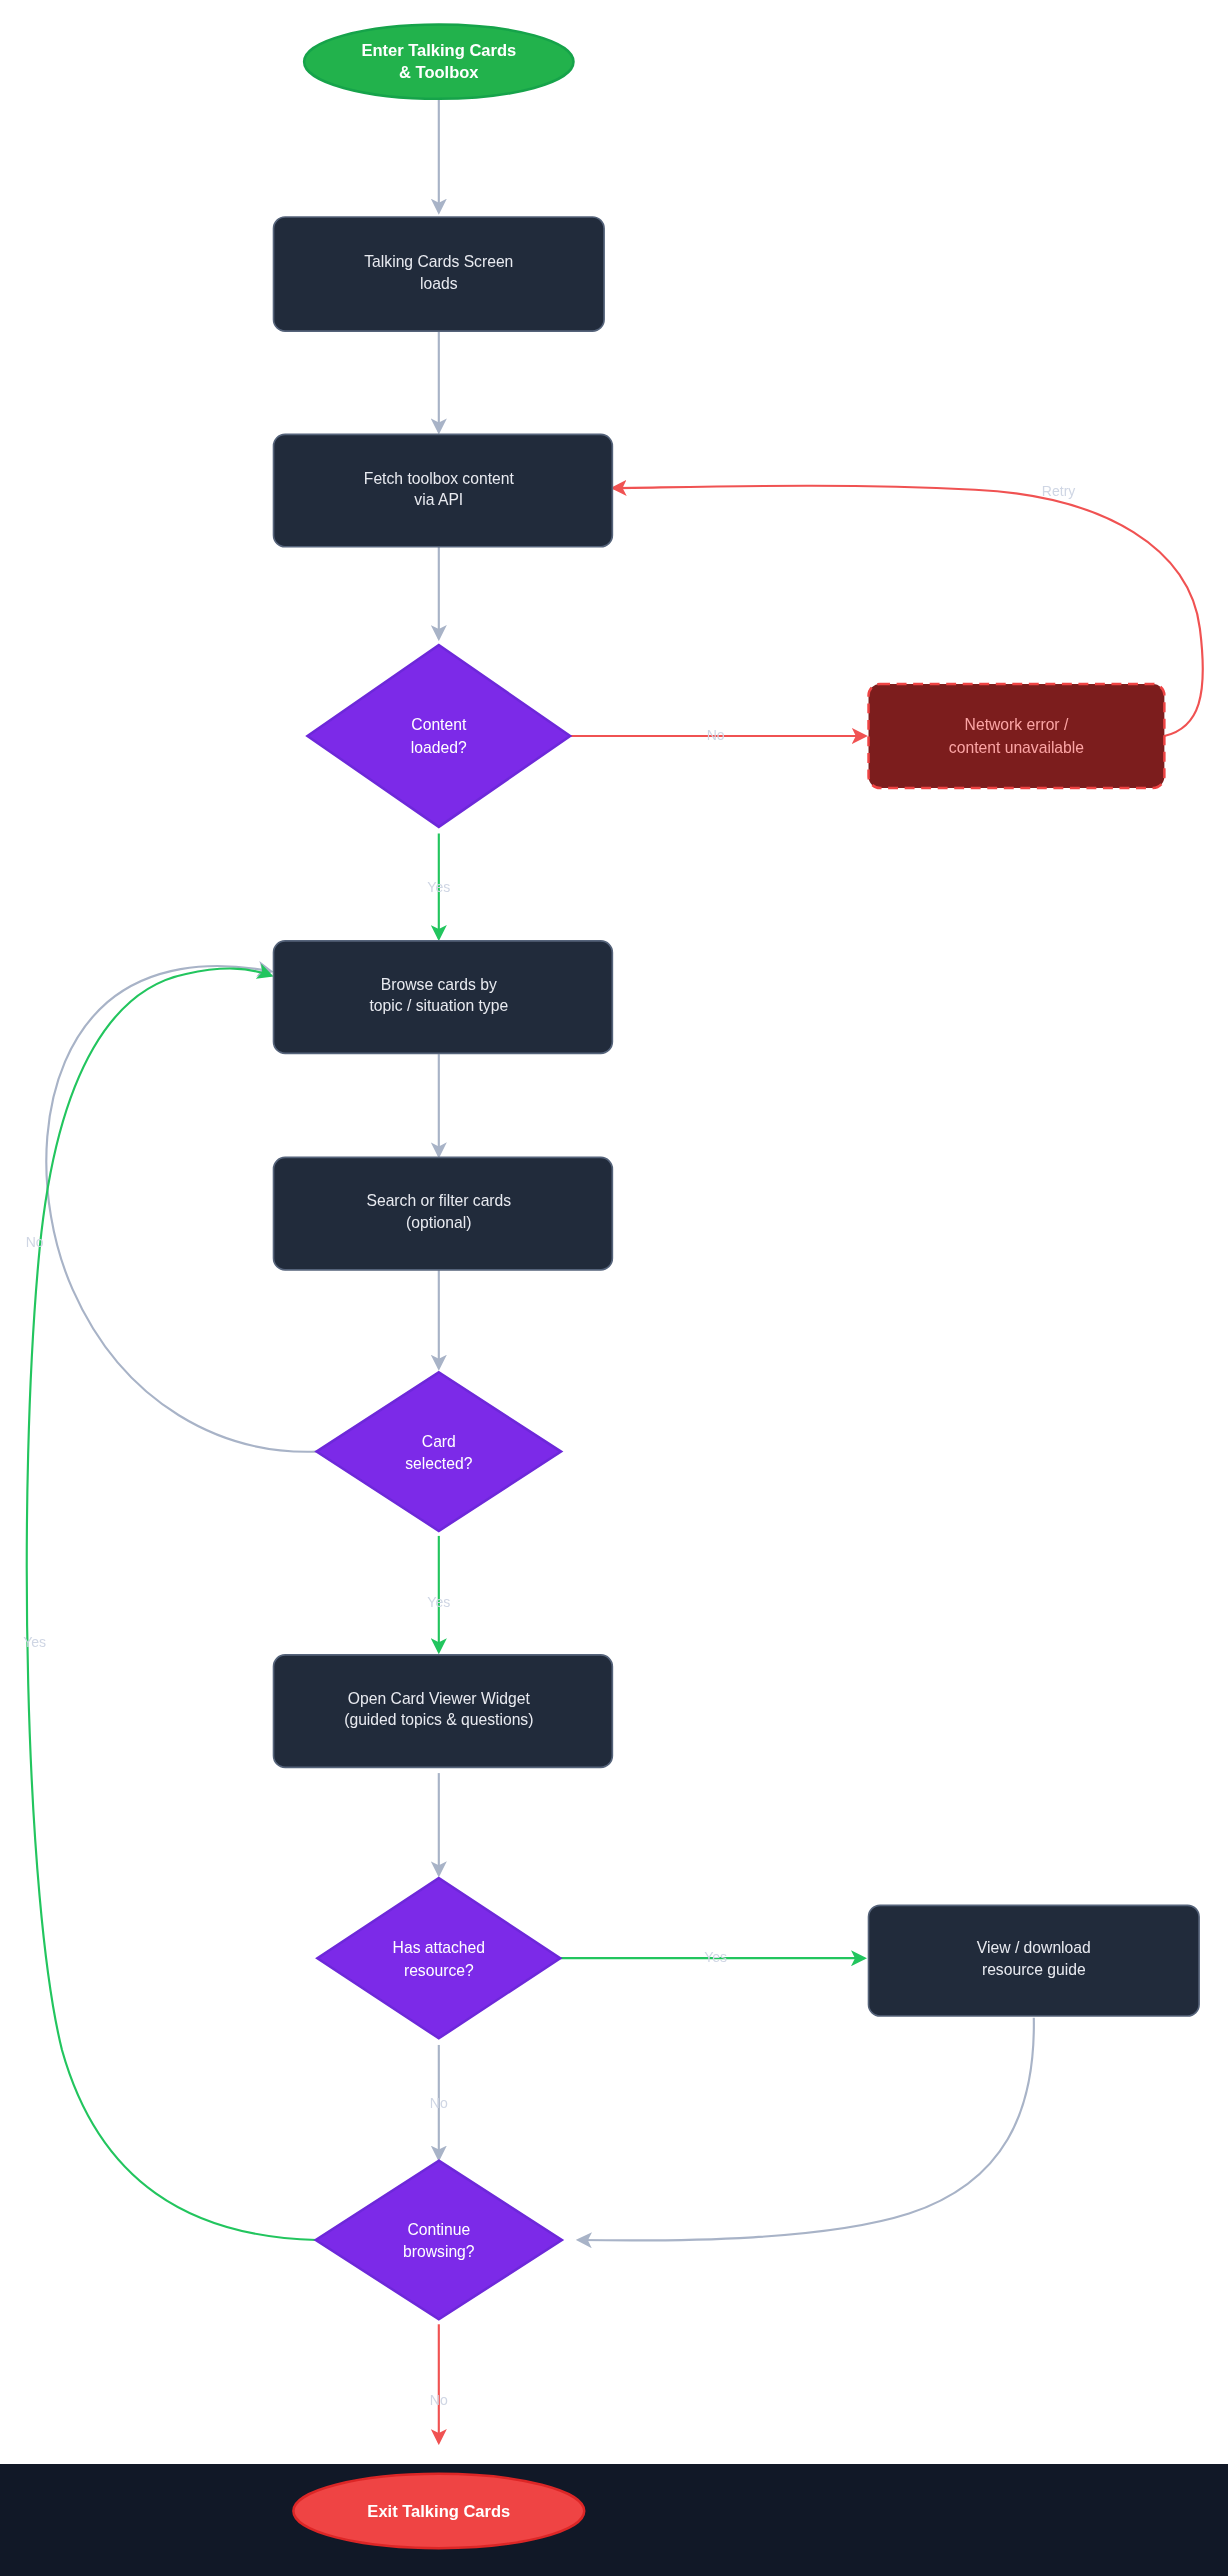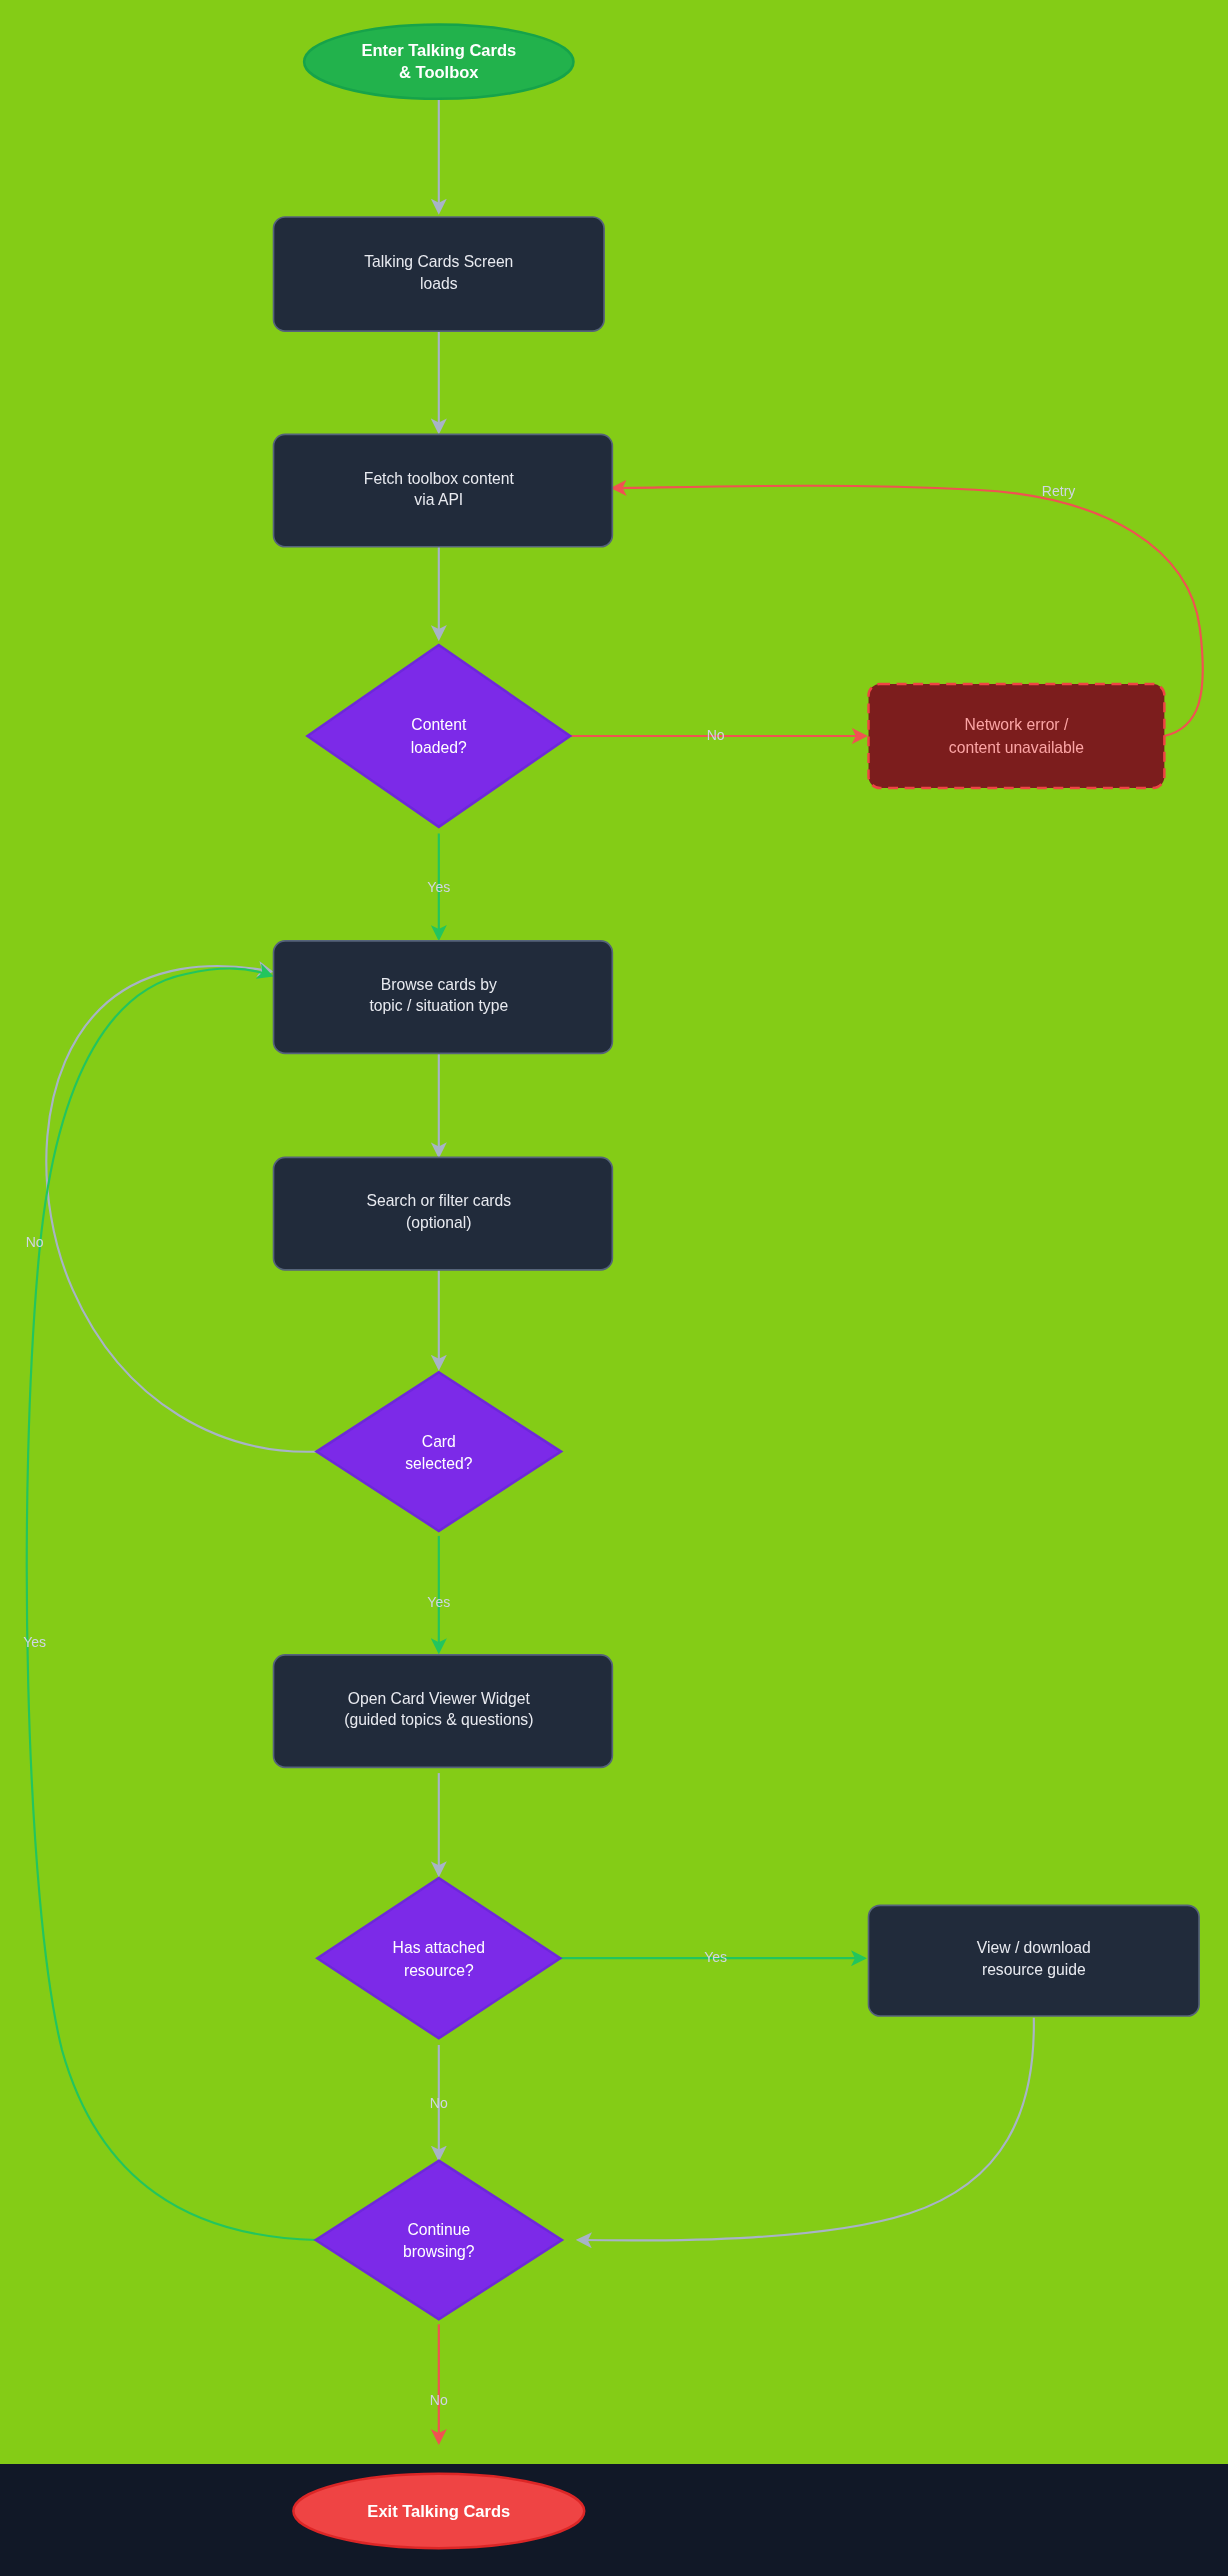--- a/index.html
+++ b/index.html
@@ -10,21 +10,21 @@
   body {
     width: 1228px;
     height: 2576px;
     font-family: "Liberation Sans", sans-serif;
     overflow: hidden;
   }
   #flowchart-root {
     position: relative;
     width: 1228px;
     height: 2464px;
-    background: #84cc16;
+    background: #ffffff;
   }
   svg.diagram {
     position: absolute;
     top: 0;
     left: 0;
     width: 1228px;
     height: 2576px;
     display: block;
   }
   .node-label {

